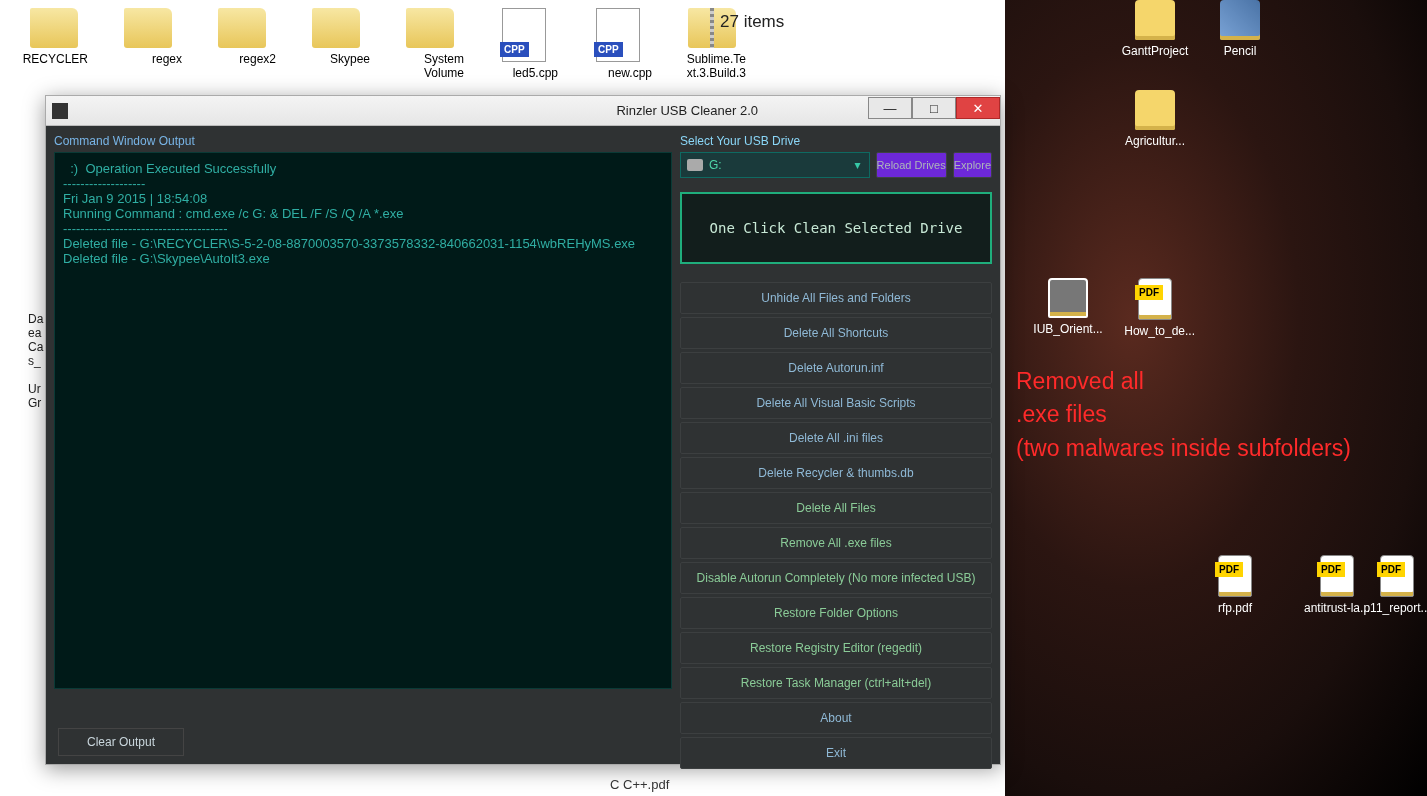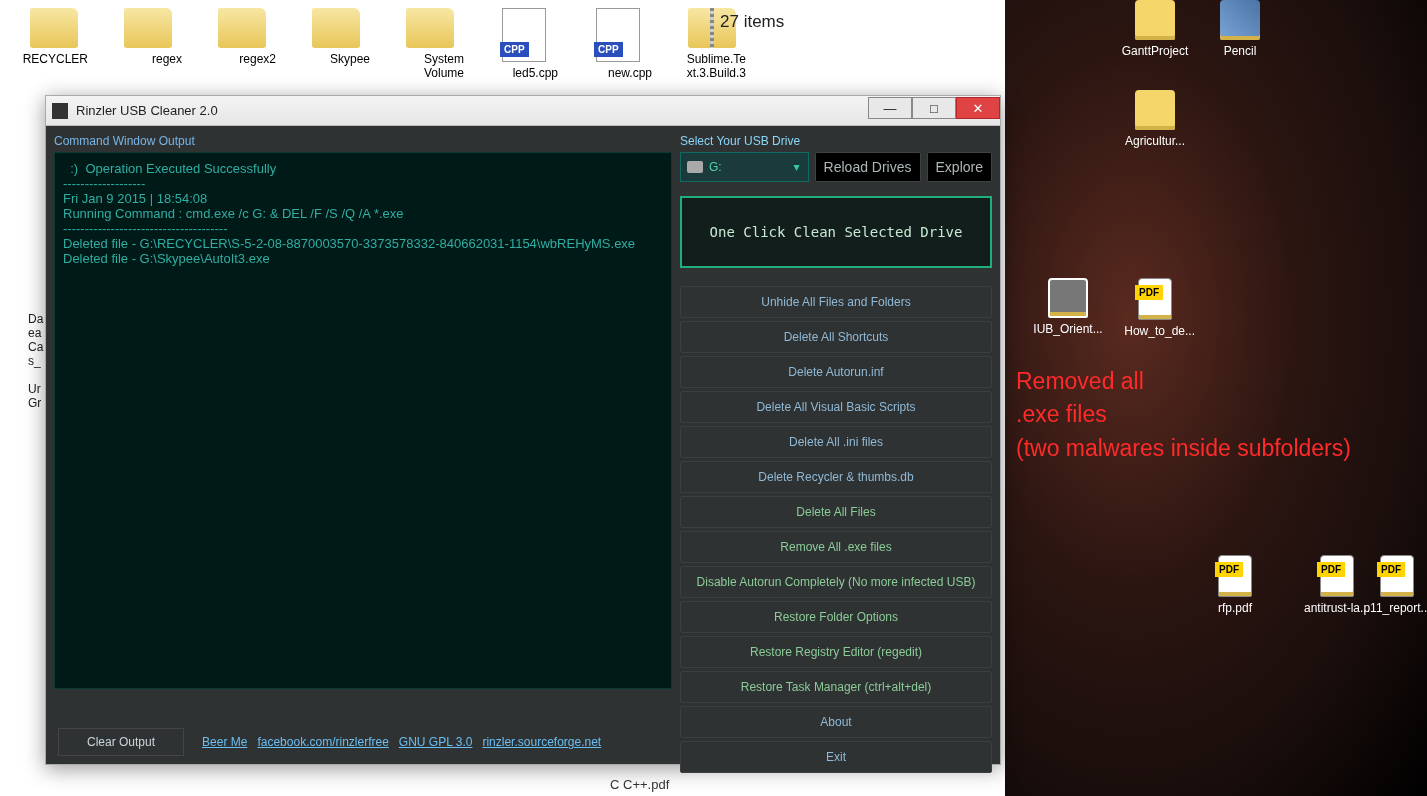--- a/index.html
+++ b/index.html
@@ -135,21 +135,21 @@
     color: #222;
     border-bottom: 1px solid #bbb;
   }
   .titlebar .title-icon {
     width: 16px; height: 16px;
     background: #333;
     margin-right: 8px;
   }
   .titlebar .title-text {
     flex: 1;
-    text-align: left;
+    text-align: right;
     padding-right: 110px;
   }
   .winbtn {
     width: 44px; height: 22px;
     border: 1px solid #888;
     display: flex; align-items:center; justify-content:center;
     font-size: 13px;
     margin-top:-5px;
     background:#e8e8e8;
   }
@@ -216,24 +216,24 @@
     font-size:12px;
     position:relative;
   }
   .drive-select .hd-icon {
     width:16px;height:12px;background:#aaa;border-radius:2px;margin-right:6px;
   }
   .drive-select::after {
     content:"▾"; position:absolute; right:8px; color:#37c9a7;
   }
   .small-btn {
-    background:#000000; border:1px solid #3f4243;
+    background:#6d28d9; border:1px solid #3f4243;
     color:#aeb6b9;
-    font-size:14px;
-    padding:6px 8px;
+    font-size:11px;
+    padding:6px 0;
     border-radius: 2px;
   }
   .big-btn {
     background:#121e1c;
     border:2px solid #1fae7c;
     color:#c8e9d6;
     font-family:"Consolas",monospace;
     font-size:14px;
     padding:26px 8px;
     text-align:center;
@@ -365,21 +365,20 @@
       <div class="panel-label">Command Window Output</div>
       <div class="console" id="console">  :)  Operation Executed Successfully
 -------------------
 Fri Jan 9 2015 | 18:54:08
 Running Command : cmd.exe /c G: &amp; DEL /F /S /Q /A *.exe
 --------------------------------------
 Deleted file - G:\RECYCLER\S-5-2-08-8870003570-3373578332-840662031-1154\wbREHyMS.exe
 Deleted file - G:\Skypee\AutoIt3.exe</div>
       <div class="bottom-row">
         <button class="clear-btn">Clear Output</button>
-        <span id="links"><a class="link" href="#">Beer Me</a> &nbsp; <a class="link" href="#">facebook.com/rinzlerfree</a> &nbsp; <a class="link" href="#">GNU GPL 3.0</a> &nbsp; <a class="link" href="#">rinzler.sourceforge.net</a></span>
       </div>
     </div>
     <div class="right-panel">
       <div class="panel-label">Select Your USB Drive</div>
       <div class="drive-row">
         <div class="drive-select">
           <div class="hd-icon"></div>
           <span>G:</span>
         </div>
         <button class="small-btn">Reload Drives</button>

